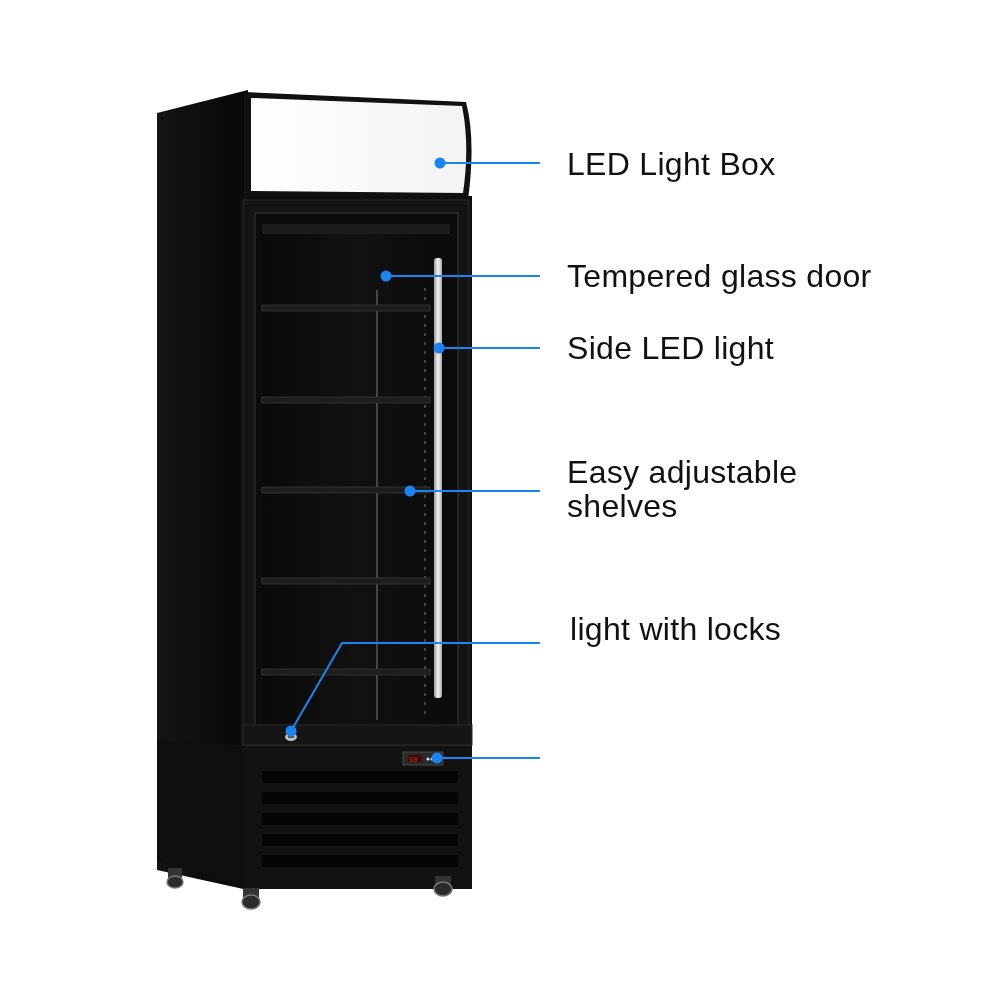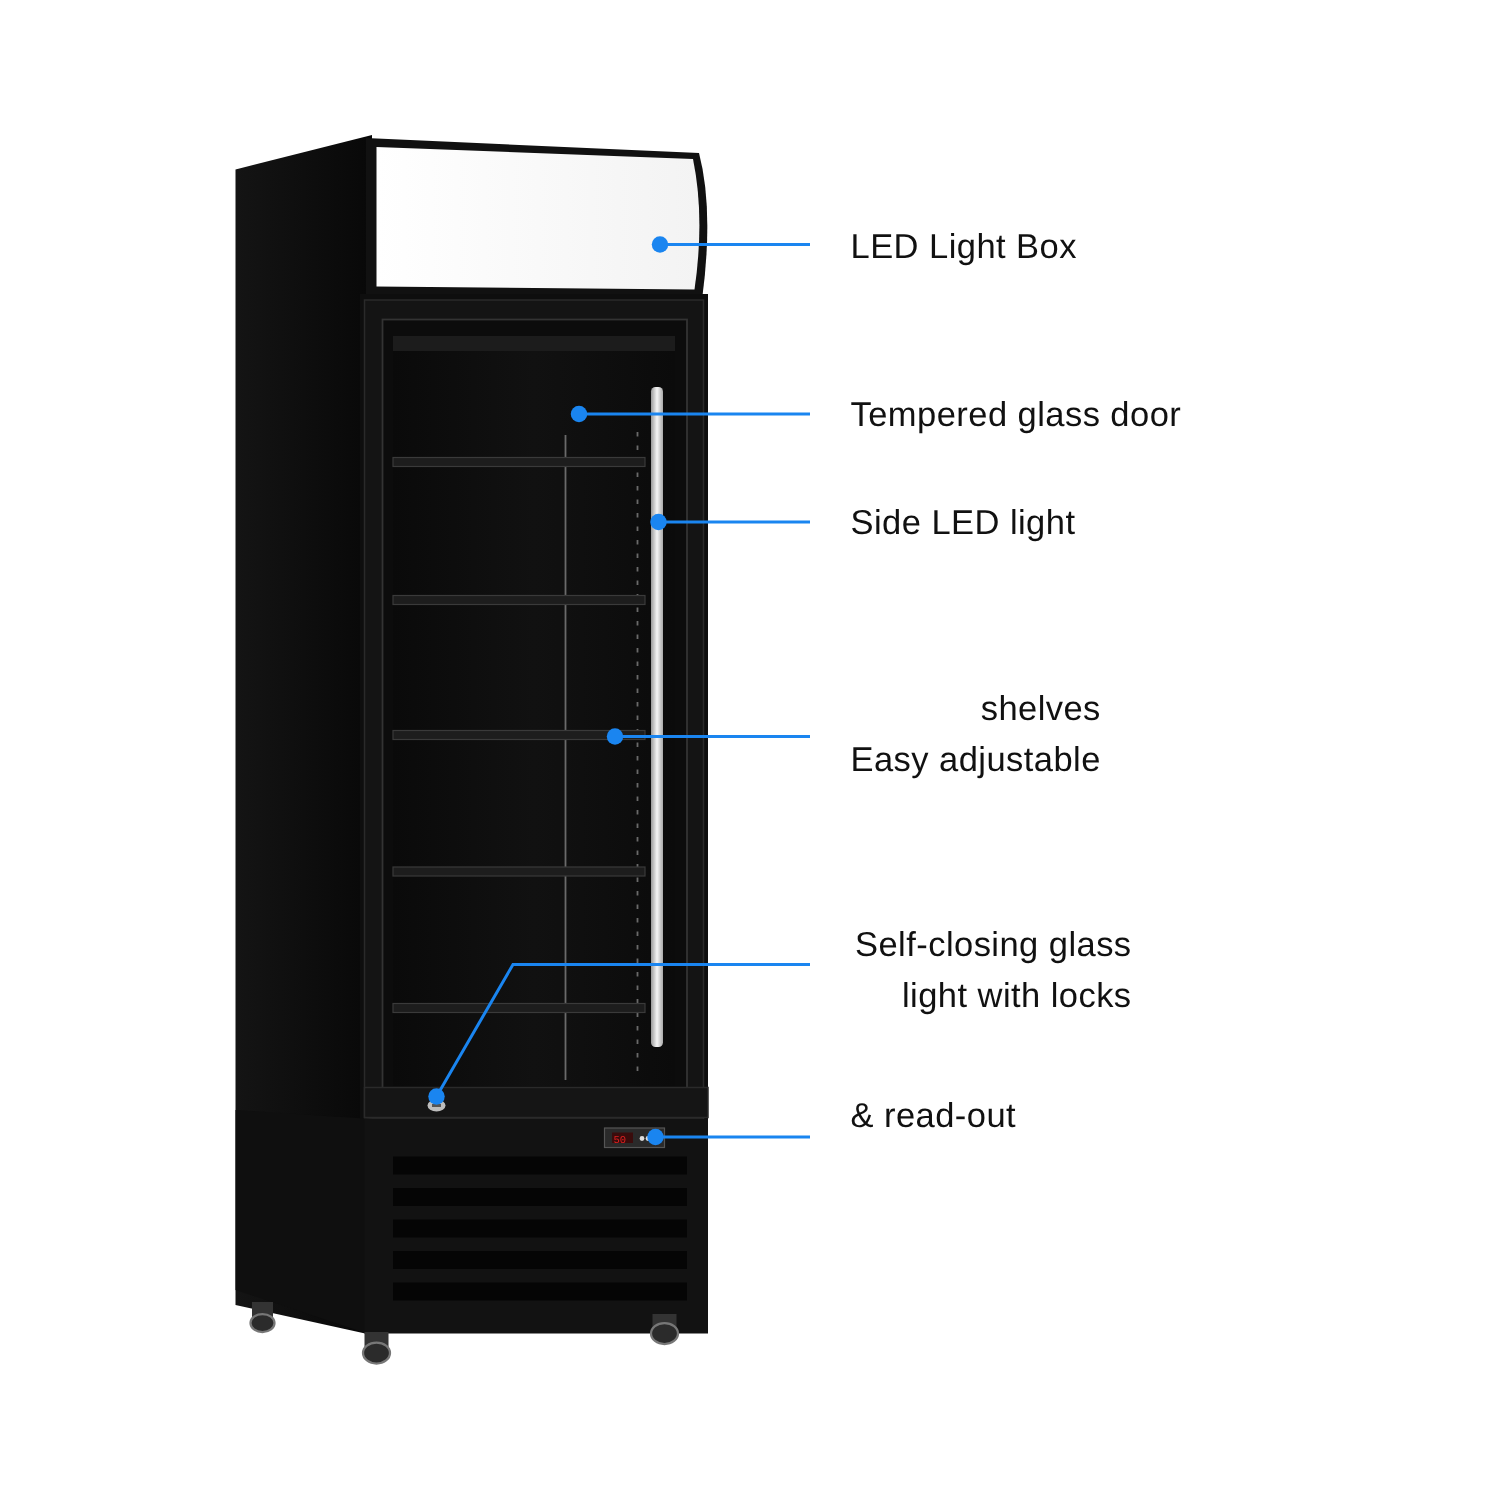--- a/index.html
+++ b/index.html
@@ -1,21 +1,21 @@
 <!DOCTYPE html>
 <html><head>
 <meta charset="utf-8">
 <style>
   html, body { margin:0; padding:0; background:#ffffff; }
   body { width:1000px; height:1000px; position:relative; overflow:hidden;
          font-family:"Liberation Sans", "DejaVu Sans", sans-serif; }
   #stage { position:absolute; left:0; top:0; width:1000px; height:1000px; }
   svg.fridge { position:absolute; left:0; top:0; }
-  .label { position:absolute; color:#111111; font-size:23px; line-height:34px;
-           letter-spacing:0.3px; white-space:nowrap;text-align:right; }
+  .label { position:absolute; color:#111111; font-size:32px; line-height:34px;
+           letter-spacing:0.3px; white-space:nowrap; }
 </style>
 </head>
 <body>
 
 <div id="stage">
 
   <svg class="fridge" width="1000" height="1000" viewBox="0 0 1000 1000">
     <defs>
       <linearGradient id="sideG" x1="0" x2="1">
         <stop offset="0" stop-color="#141414"></stop>
@@ -130,26 +130,24 @@
 
   <div class="label" style="left:567px; top:331px;">
     <div>Side LED light</div>
   </div>
 
   <div class="label" style="left:567px; top:259px;">
     <div>Tempered glass door</div>
   </div>
 
   <div class="label" style="left:567px; top:455px;">
+    <div>Easy adjustable</div>
     <div>shelves</div>
-    <div>Easy adjustable</div>
   </div>
 
   <div class="label" style="left:570px; top:612px;">
-    <div>Self-closing glass</div>
     <div>light with locks</div>
   </div>
 
   <div class="label" style="left:567px; top:726px;">
-    <div>&amp; read-out</div>
   </div>
 
 </div>
 
 </body></html>

